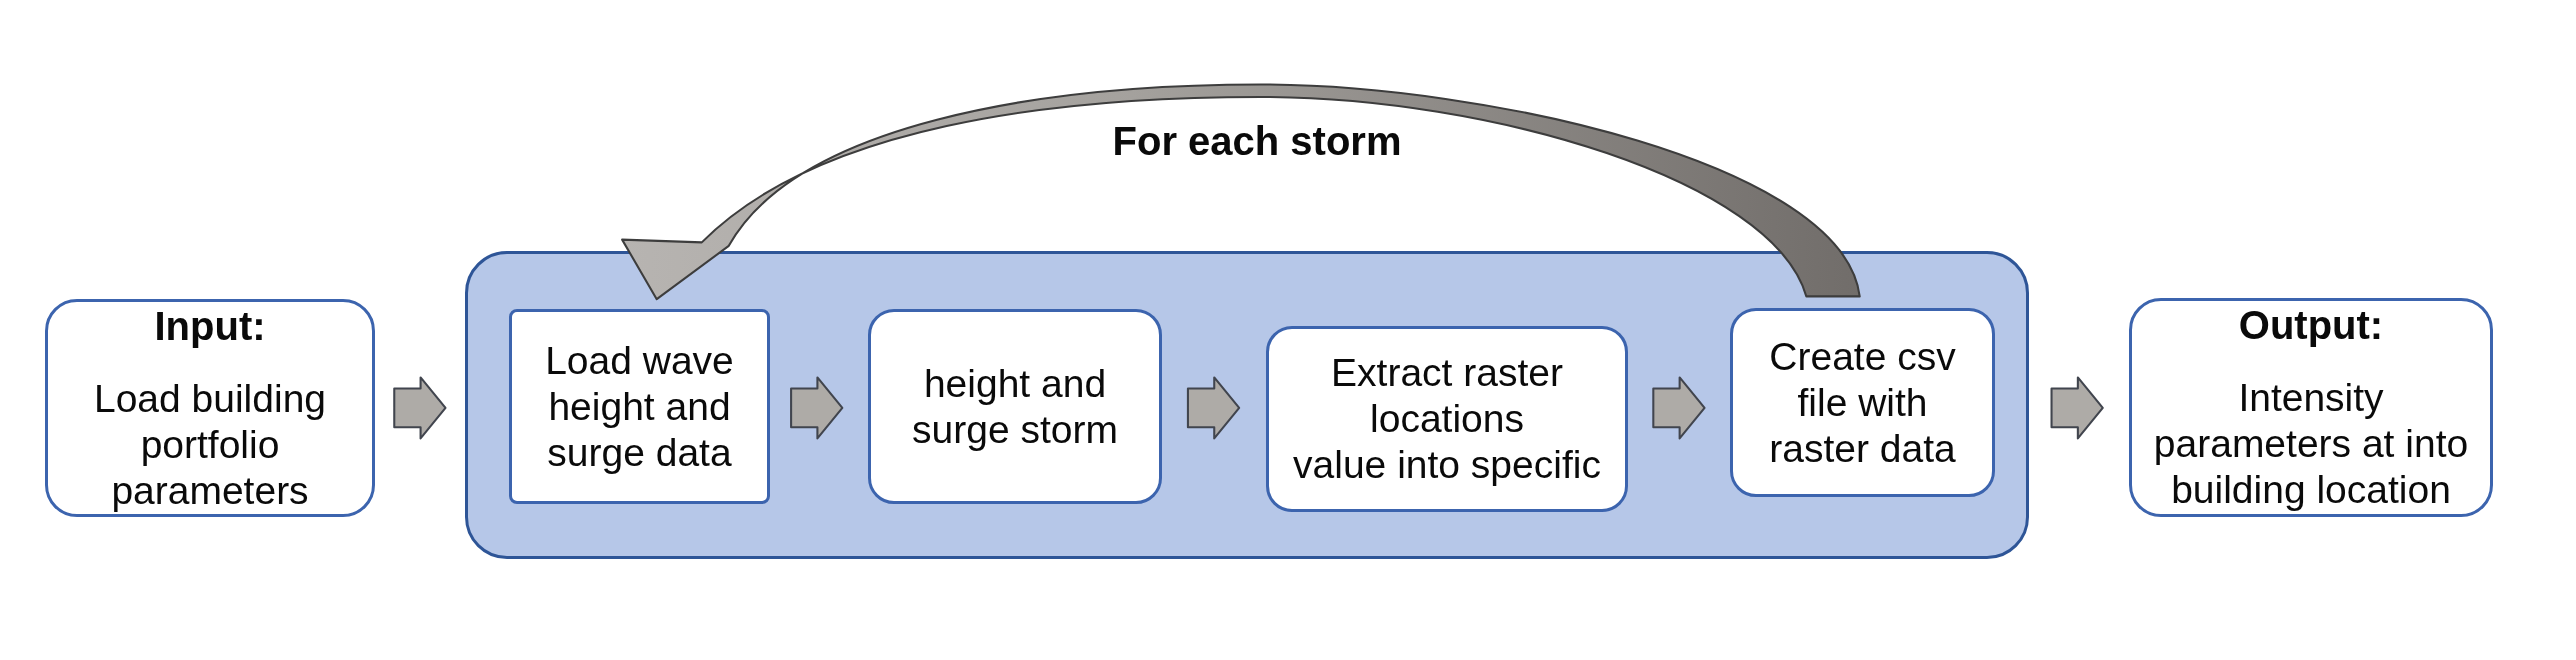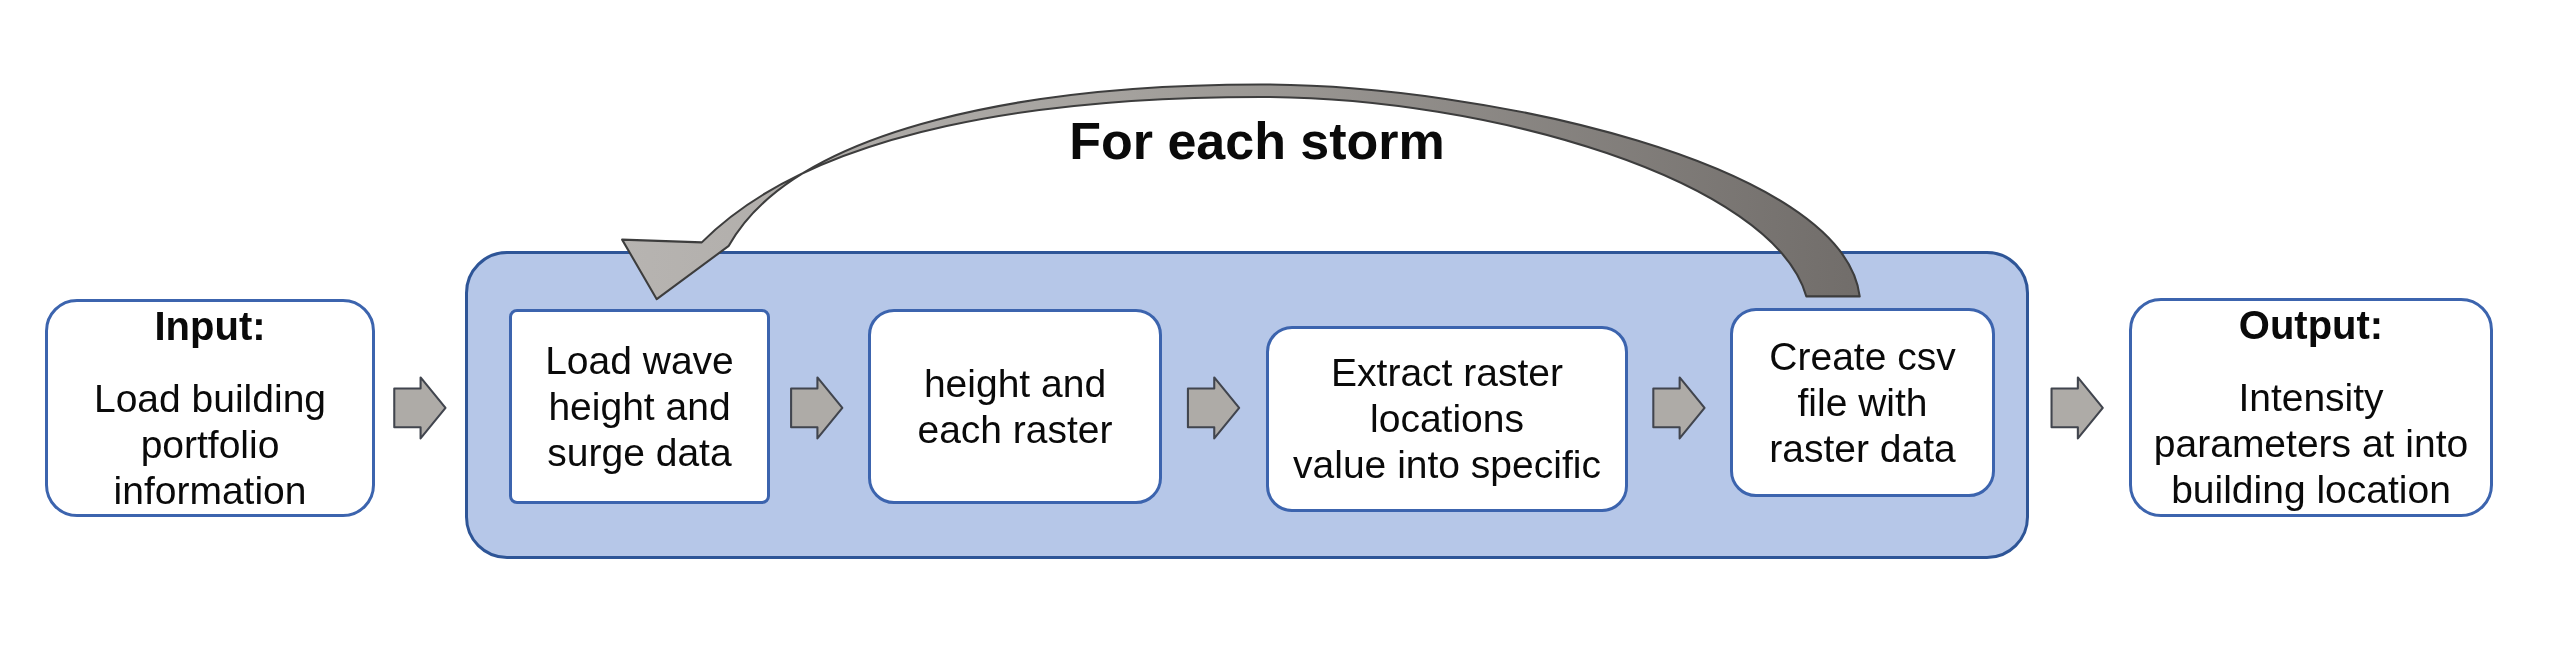--- a/index.html
+++ b/index.html
@@ -48,21 +48,21 @@
     font-size:40px;line-height:46px;font-weight:bold;
     margin-bottom:27px;white-space:nowrap;
   }
   .node-line{
     font-size:39px;line-height:46px;white-space:nowrap;
   }
   .loop-label{
     position:absolute;
     left:1049px;top:118px;width:416px;
     text-align:center;
-    font-size:52px;line-height:46px;font-weight:bold;
+    font-size:40px;line-height:46px;font-weight:bold;
     z-index:4;
   }
   svg.overlay{
     position:absolute;left:0;top:0;width:2576px;height:660px;
     z-index:3;
     pointer-events:none;
   }
   .flow-arrow{
     fill:var(--arrow-fill);
     stroke:var(--arrow-border);
@@ -82,32 +82,32 @@
 <body>
 
 <div class="canvas">
 
   <div class="loop-container"></div>
 
   <div class="node io" style="left:45px;top:299px;width:330px;height:218px;">
     <div class="node-title">Input:</div>
     <div class="node-line">Load building</div>
     <div class="node-line">portfolio</div>
-    <div class="node-line">information</div>
+    <div class="node-line">parameters</div>
   </div>
 
   <div class="node step" style="left:509px;top:309px;width:261px;height:195px;border-radius:8px;">
     <div class="node-line">Load wave</div>
     <div class="node-line">height and</div>
     <div class="node-line">surge data</div>
   </div>
 
   <div class="node step" style="left:868px;top:309px;width:294px;height:195px;">
     <div class="node-line">height and</div>
-    <div class="node-line">each raster</div>
+    <div class="node-line">surge storm</div>
   </div>
 
   <div class="node step" style="left:1266px;top:326px;width:362px;height:186px;">
     <div class="node-line">Extract raster</div>
     <div class="node-line">locations</div>
     <div class="node-line">value into specific</div>
   </div>
 
   <div class="node step" style="left:1730px;top:308px;width:265px;height:189px;">
     <div class="node-line">Create csv</div>

